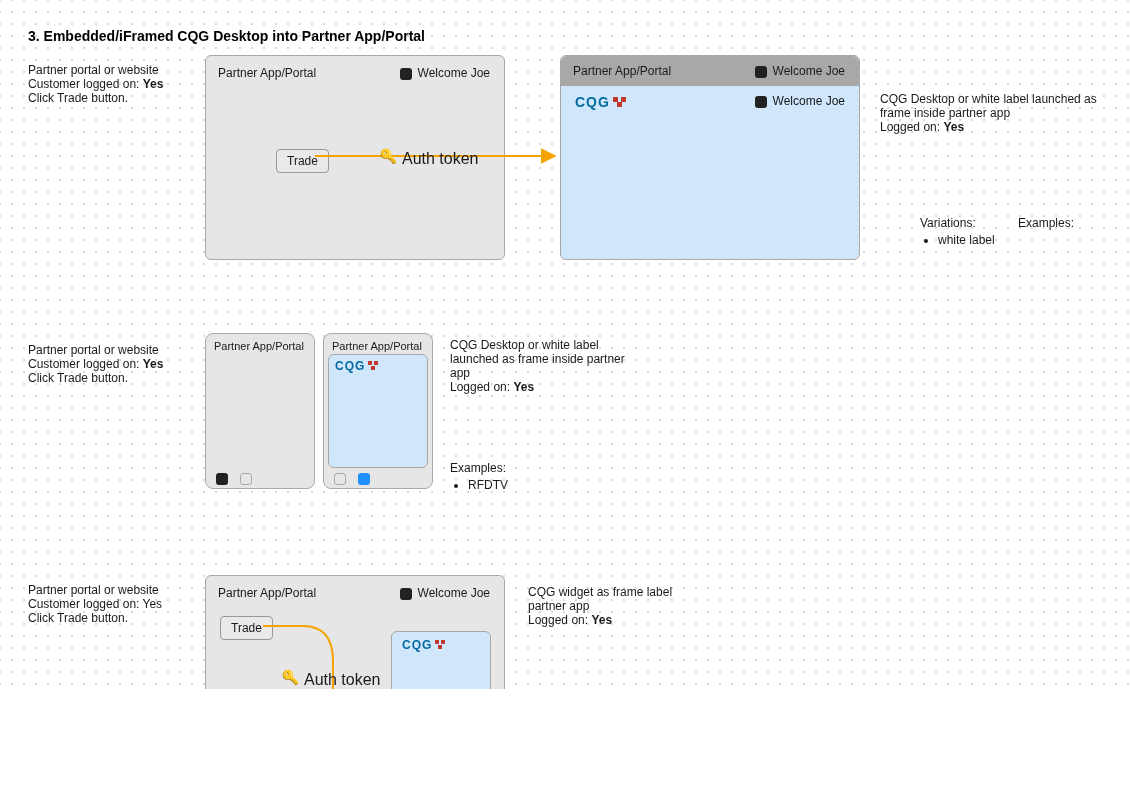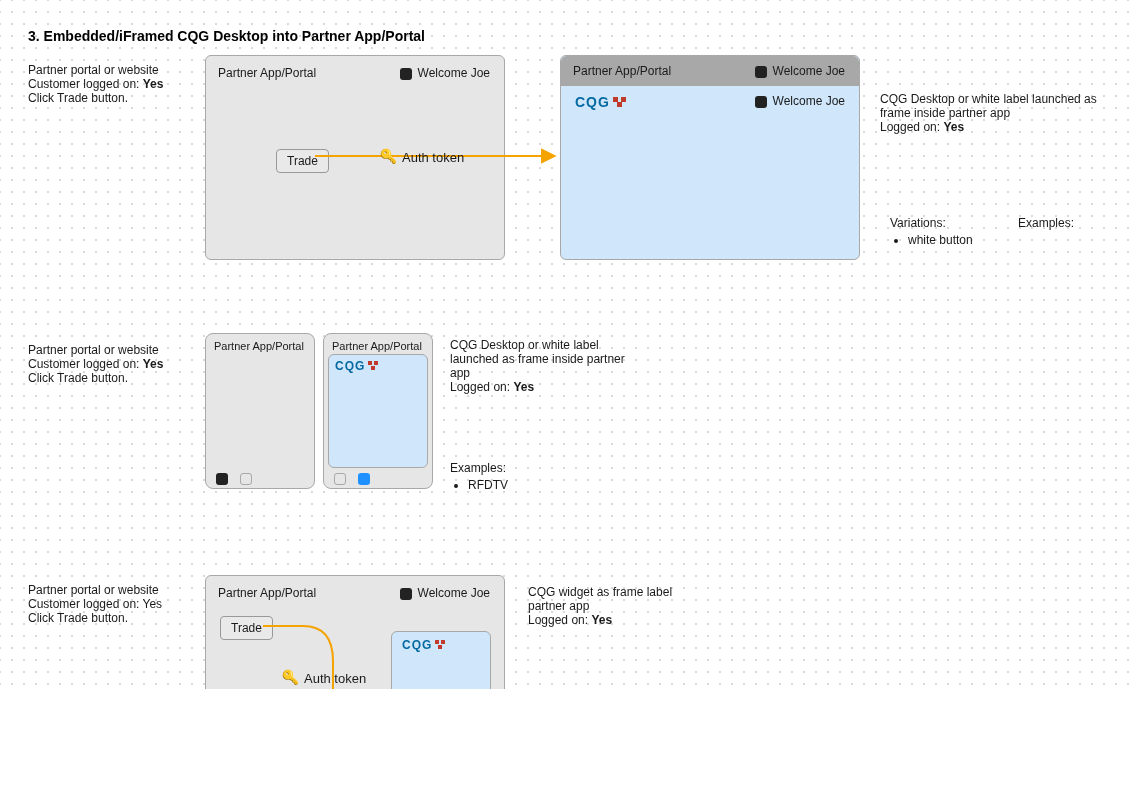--- a/index.html
+++ b/index.html
@@ -10,21 +10,21 @@
   .heading{font-weight:700;font-size:14px;color:#000}
   .para{line-height:14px}
   .panel{background:#e6e6e6;border:1px solid #a8a8a8;border-radius:6px;box-sizing:border-box}
   .panel-title{position:absolute;left:12px;top:10px;font-size:12px}
   .welcome{position:absolute;right:14px;top:10px;font-size:12px}
   .sq{display:inline-block;width:12px;height:12px;border-radius:3px;background:#222;vertical-align:middle;margin-right:6px}
   .sq-outline{display:inline-block;width:12px;height:12px;border-radius:3px;border:1.5px solid #a8a8a8;box-sizing:border-box;vertical-align:middle;margin-right:6px}
   .sq-blue{background:#1e90ff}
   .btn-trade{position:absolute;background:#e9e9e9;border:1px solid #999;border-radius:4px;padding:4px 10px;font-size:12px}
   .key-icon{font-size:14px;transform:scaleX(-1);display:inline-block}
-  .auth-label{font-size:13px}
+  .auth-label{font-size:16px}
   .blue-frame{background:#cfe6fb;border:1px solid #a8a8a8;border-radius:6px;box-sizing:border-box}
   .blue-header{position:absolute;left:0;right:0;top:0;height:30px;background:#a8a8a8;border-radius:6px 6px 0 0}
   .sidecol{font-size:12px;line-height:14px}
   ul{margin:3px 0 0 0;padding-left:18px}
   li{font-size:12px;line-height:14px}
   .cqg-logo{display:flex;align-items:center}
   .cqg-logo .text{font-weight:800;font-size:14px;letter-spacing:1px;color:#0369a1}
   .cqg-logo svg{margin-left:2px}
 
   .mobile-panel{background:#e6e6e6;border:1px solid #a8a8a8;border-radius:8px;box-sizing:border-box}
@@ -73,24 +73,24 @@
           <rect x="5" y="6" width="5" height="5" fill="#c0392b"></rect>
         </svg>
   </div>
   <div class="abs" style="right:14px;top:38px"><span class="sq"></span><span>Welcome Joe</span></div>
 </div>
 
 <div class="abs sidecol" style="left:880px;top:92px;width:230px">
   <span>CQG Desktop or white label launched as frame inside partner app</span><br>
   <span>Logged on: </span><b>Yes</b>
 </div>
-<div class="abs sidecol" style="left:890px;top:216px">
+<div class="abs sidecol" style="left:920px;top:216px">
   <span>Variations:</span>
   <ul>
-        <li>white button</li>
+        <li>white label</li>
       </ul>
 </div>
 <div class="abs sidecol" style="left:1018px;top:216px">Examples:</div>
 
 
 <div class="abs para" style="left:28px;top:343px;width:160px">
   <span>Partner portal or website</span><br>
   <span>Customer logged on: </span><b>Yes</b><br>
   <span>Click Trade button.</span>
 </div>

